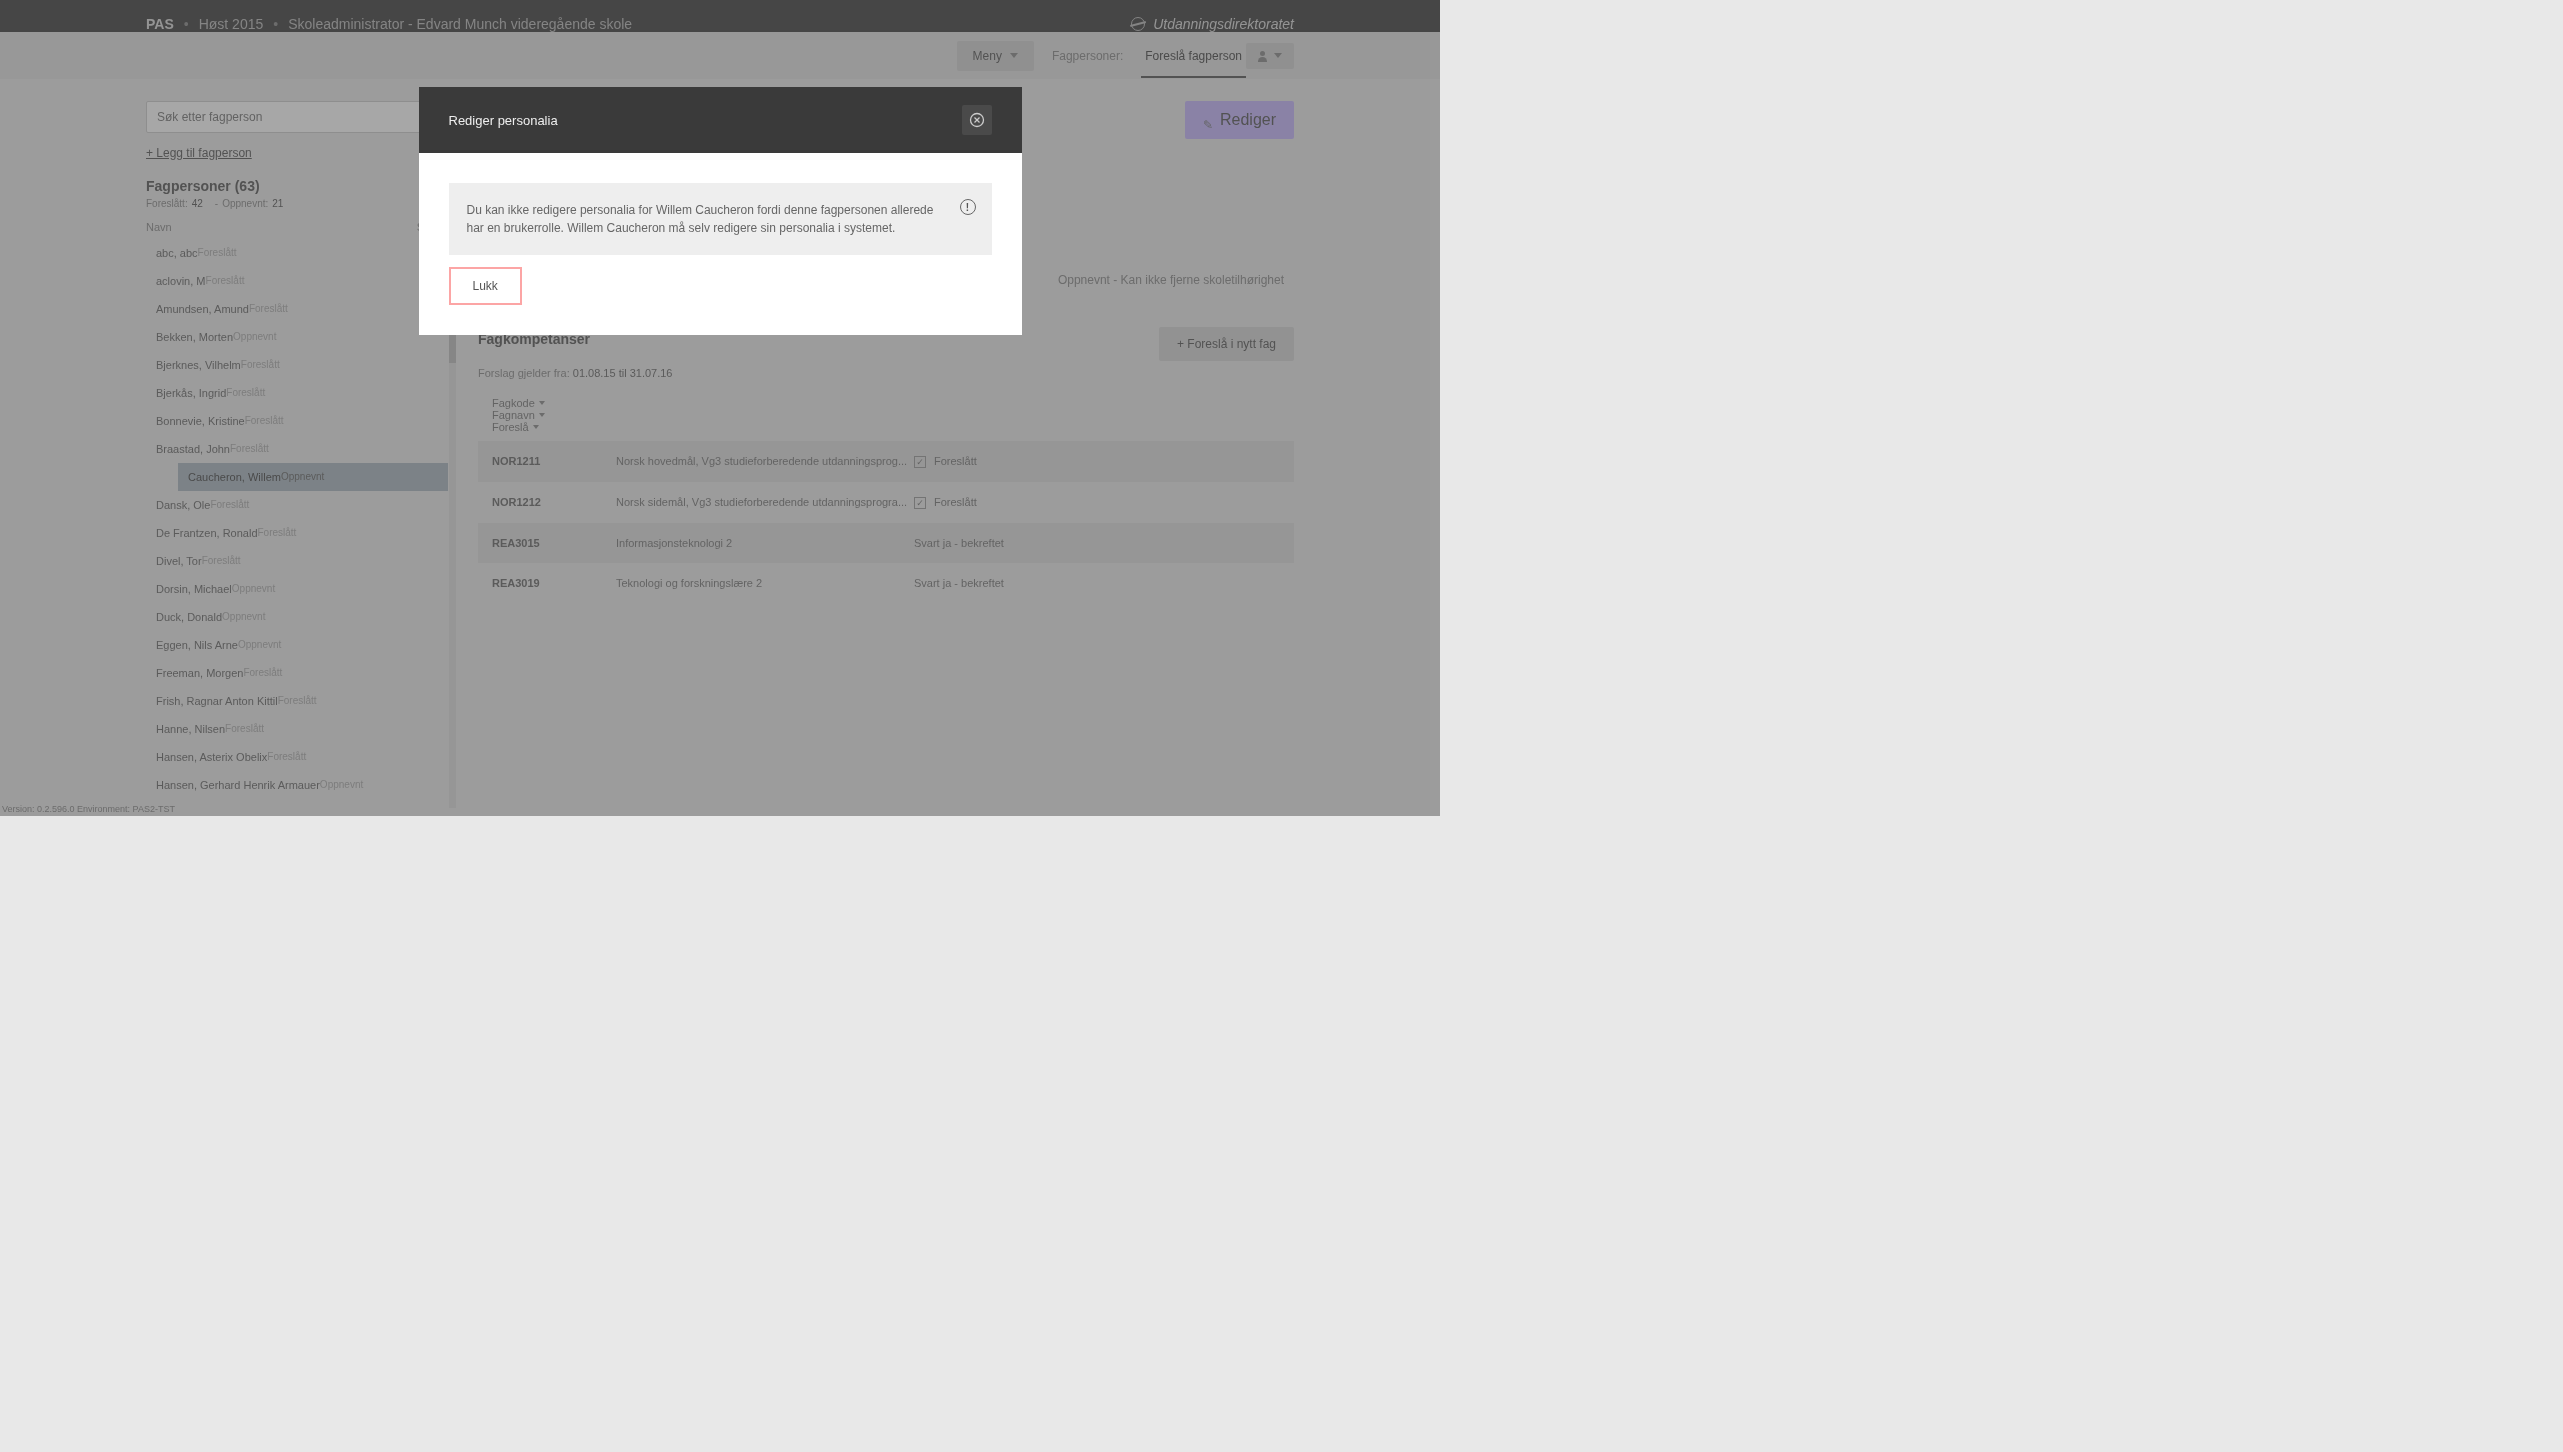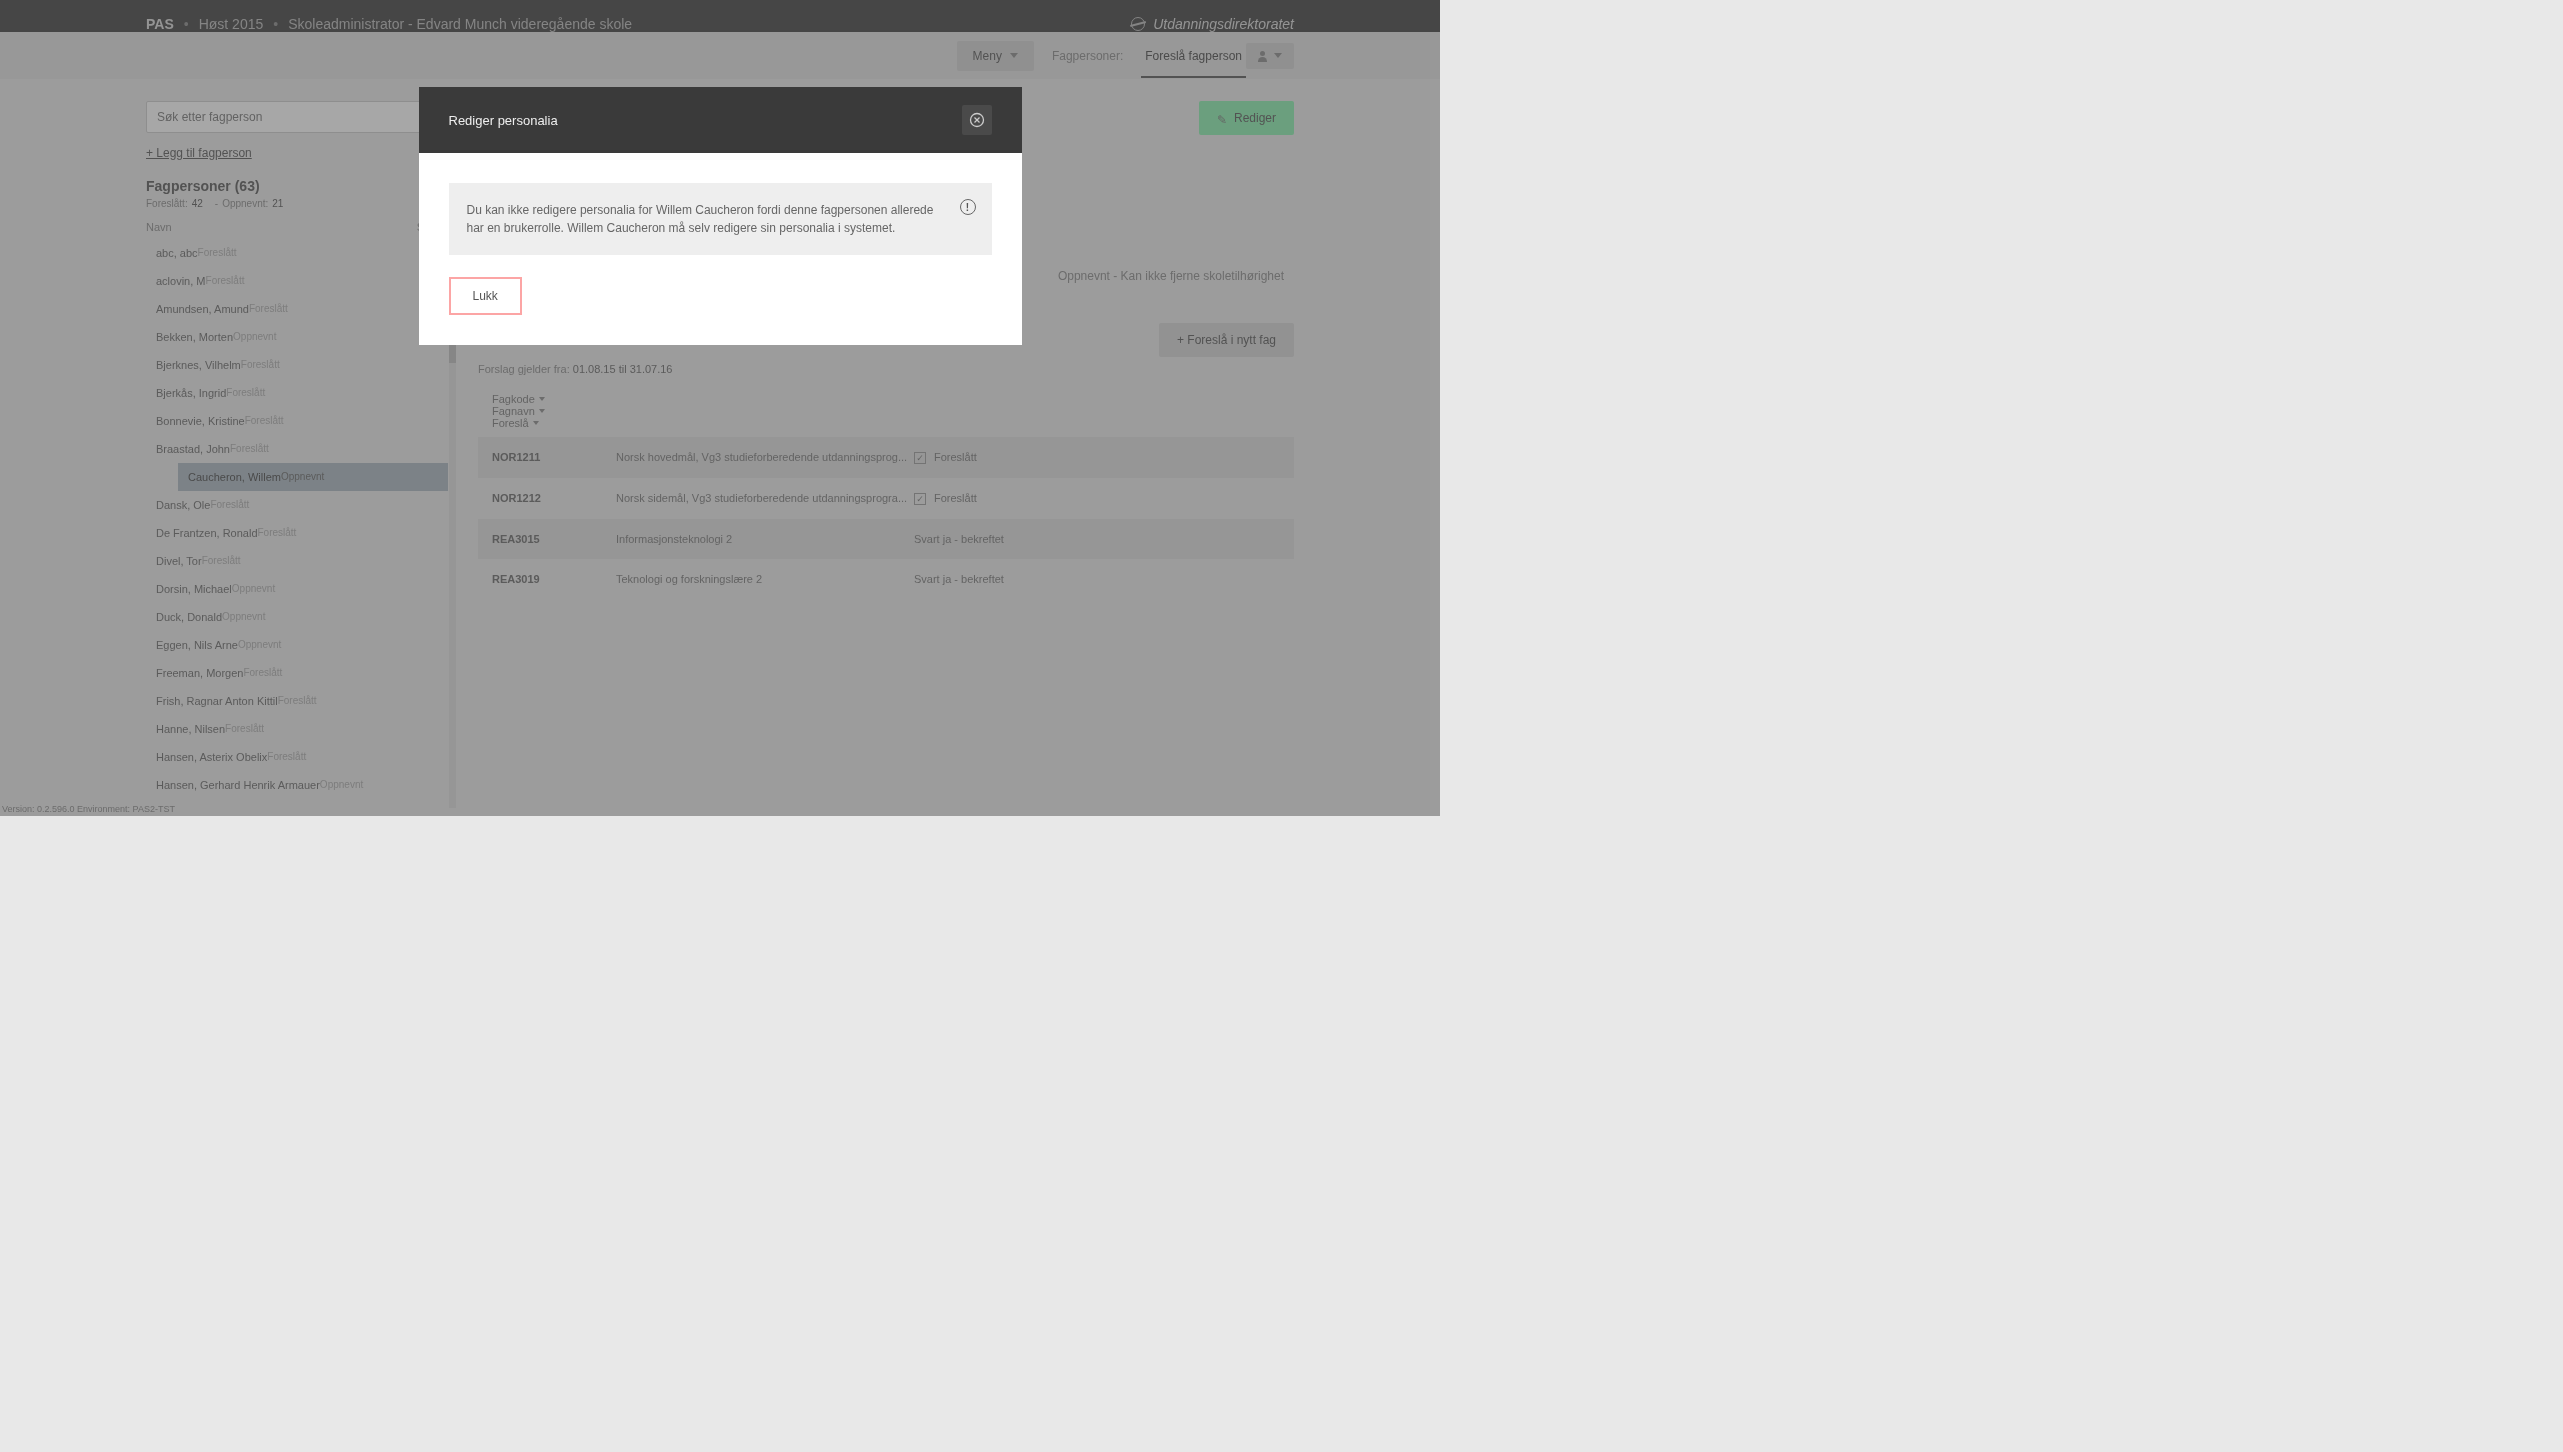--- a/index.html
+++ b/index.html
@@ -37,21 +37,21 @@
 .list-item { display: flex; justify-content: flex-start; padding: 8px 10px; font-size: 11px; color: #666; cursor: pointer; }
 .list-item .status { color: #aaa; font-size: 10px; }
 .list-item.selected { background: #a8b5bf; color: #444; margin-left: 32px; }
 .list-item.selected .status { color: #666; }
 .scroll-track { position: absolute; right: -8px; top: 0; width: 7px; height: 569px; background: #ddd; }
 .scroll-thumb { position: absolute; right: -8px; top: 0; width: 7px; height: 124px; background: #bcbcbc; }
 
 
 .detail { flex: 1; padding: 22px 0 0 30px; }
 .detail-top { display: flex; justify-content: flex-end; margin-bottom: 20px; }
-.edit-btn { background: #86efac; padding: 10px 18px; border-radius: 2px; display: flex; align-items: center; gap: 6px; color: #555; font-size: 12px; cursor: pointer; }
+.edit-btn { background: #c4b5fd; padding: 10px 18px; border-radius: 2px; display: flex; align-items: center; gap: 6px; color: #555; font-size: 16px; cursor: pointer; }
 .appoint-status { text-align: right; color: #888; font-size: 12px; margin-bottom: 40px; padding-right: 10px; }
 .section-title { color: #555; font-size: 14px; font-weight: 600; margin-bottom: 10px; }
 .section-row { display: flex; justify-content: space-between; align-items: center; margin-bottom: 6px; }
 .suggest-btn { background: #d4d4d4; padding: 10px 18px; border-radius: 2px; color: #555; font-size: 12px; cursor: pointer; }
 .date-row { color: #888; font-size: 11px; margin-bottom: 10px; }
 .date-row .dateval { color: #666; }
 
 .table { width: 100%; }
 .thead { display: flex; padding: 8px 14px; color: #777; font-size: 11px; flex-direction: column; }
 .col-code { width: 124px; }
@@ -63,21 +63,21 @@
 .trow .code { font-weight: 600; color: #666; }
 .checkbox-icon { width: 12px; height: 12px; border: 1px solid #999; display: inline-flex; align-items: center; justify-content: center; margin-right: 8px; font-size: 9px; color: #777; }
 
 
 .overlay { position: absolute; inset: 0; background: rgba(80,80,80,0.5); display: flex; justify-content: center; align-items: flex-start; padding-top: 87px; }
 .modal { background: #fff; width: 603px; }
 .modal-head { background: #3a3a3a; color: #eee; padding: 18px 30px; font-size: 13px; display: flex; justify-content: space-between; align-items: center; }
 .close-btn { background: #4a4a4a; width: 30px; height: 30px; border-radius: 2px; display: flex; align-items: center; justify-content: center; cursor: pointer; }
 .close-btn svg { width: 16px; height: 16px; }
 .modal-body { padding: 30px; }
-.info-box { background: #eeeeee; padding: 18px 49px 18px 18px; font-size: 12px; color: #666; line-height: 1.5; position: relative; margin-bottom: 22px; }
+.info-box { background: #eeeeee; padding: 18px 49px 18px 18px; font-size: 12px; color: #666; line-height: 1.5; position: relative; margin-bottom: 12px; }
 .info-icon { position: absolute; right: 16px; top: 16px; width: 16px; height: 16px; border: 1.5px solid #666; border-radius: 50%; display: flex; align-items: center; justify-content: center; font-size: 10px; color: #555; font-weight: bold; }
 .lukk-btn { border: 2px solid #fca5a5; background: #fff; padding: 10px 22px; font-size: 12px; color: #555; cursor: pointer; }
 
 .footer { position: absolute; bottom: 2px; left: 2px; font-size: 9px; color: #888; }
 
 .chev-down { display:inline-block; width:0; height:0; border-left:4px solid transparent; border-right:4px solid transparent; border-top:5px solid #888; }
 .chev-down-sm { display:inline-block; width:0; height:0; border-left:3px solid transparent; border-right:3px solid transparent; border-top:4px solid #888; }
 .search-icon { width:12px; height:12px; border:1.5px solid #aaa; border-radius:50%; position:relative; }
 .search-icon::after { content:''; position:absolute; bottom:-4px; right:-4px; width:5px; height:1.5px; background:#aaa; transform:rotate(45deg); }
 .pencil-icon { width:11px; height:11px; position:relative; }

